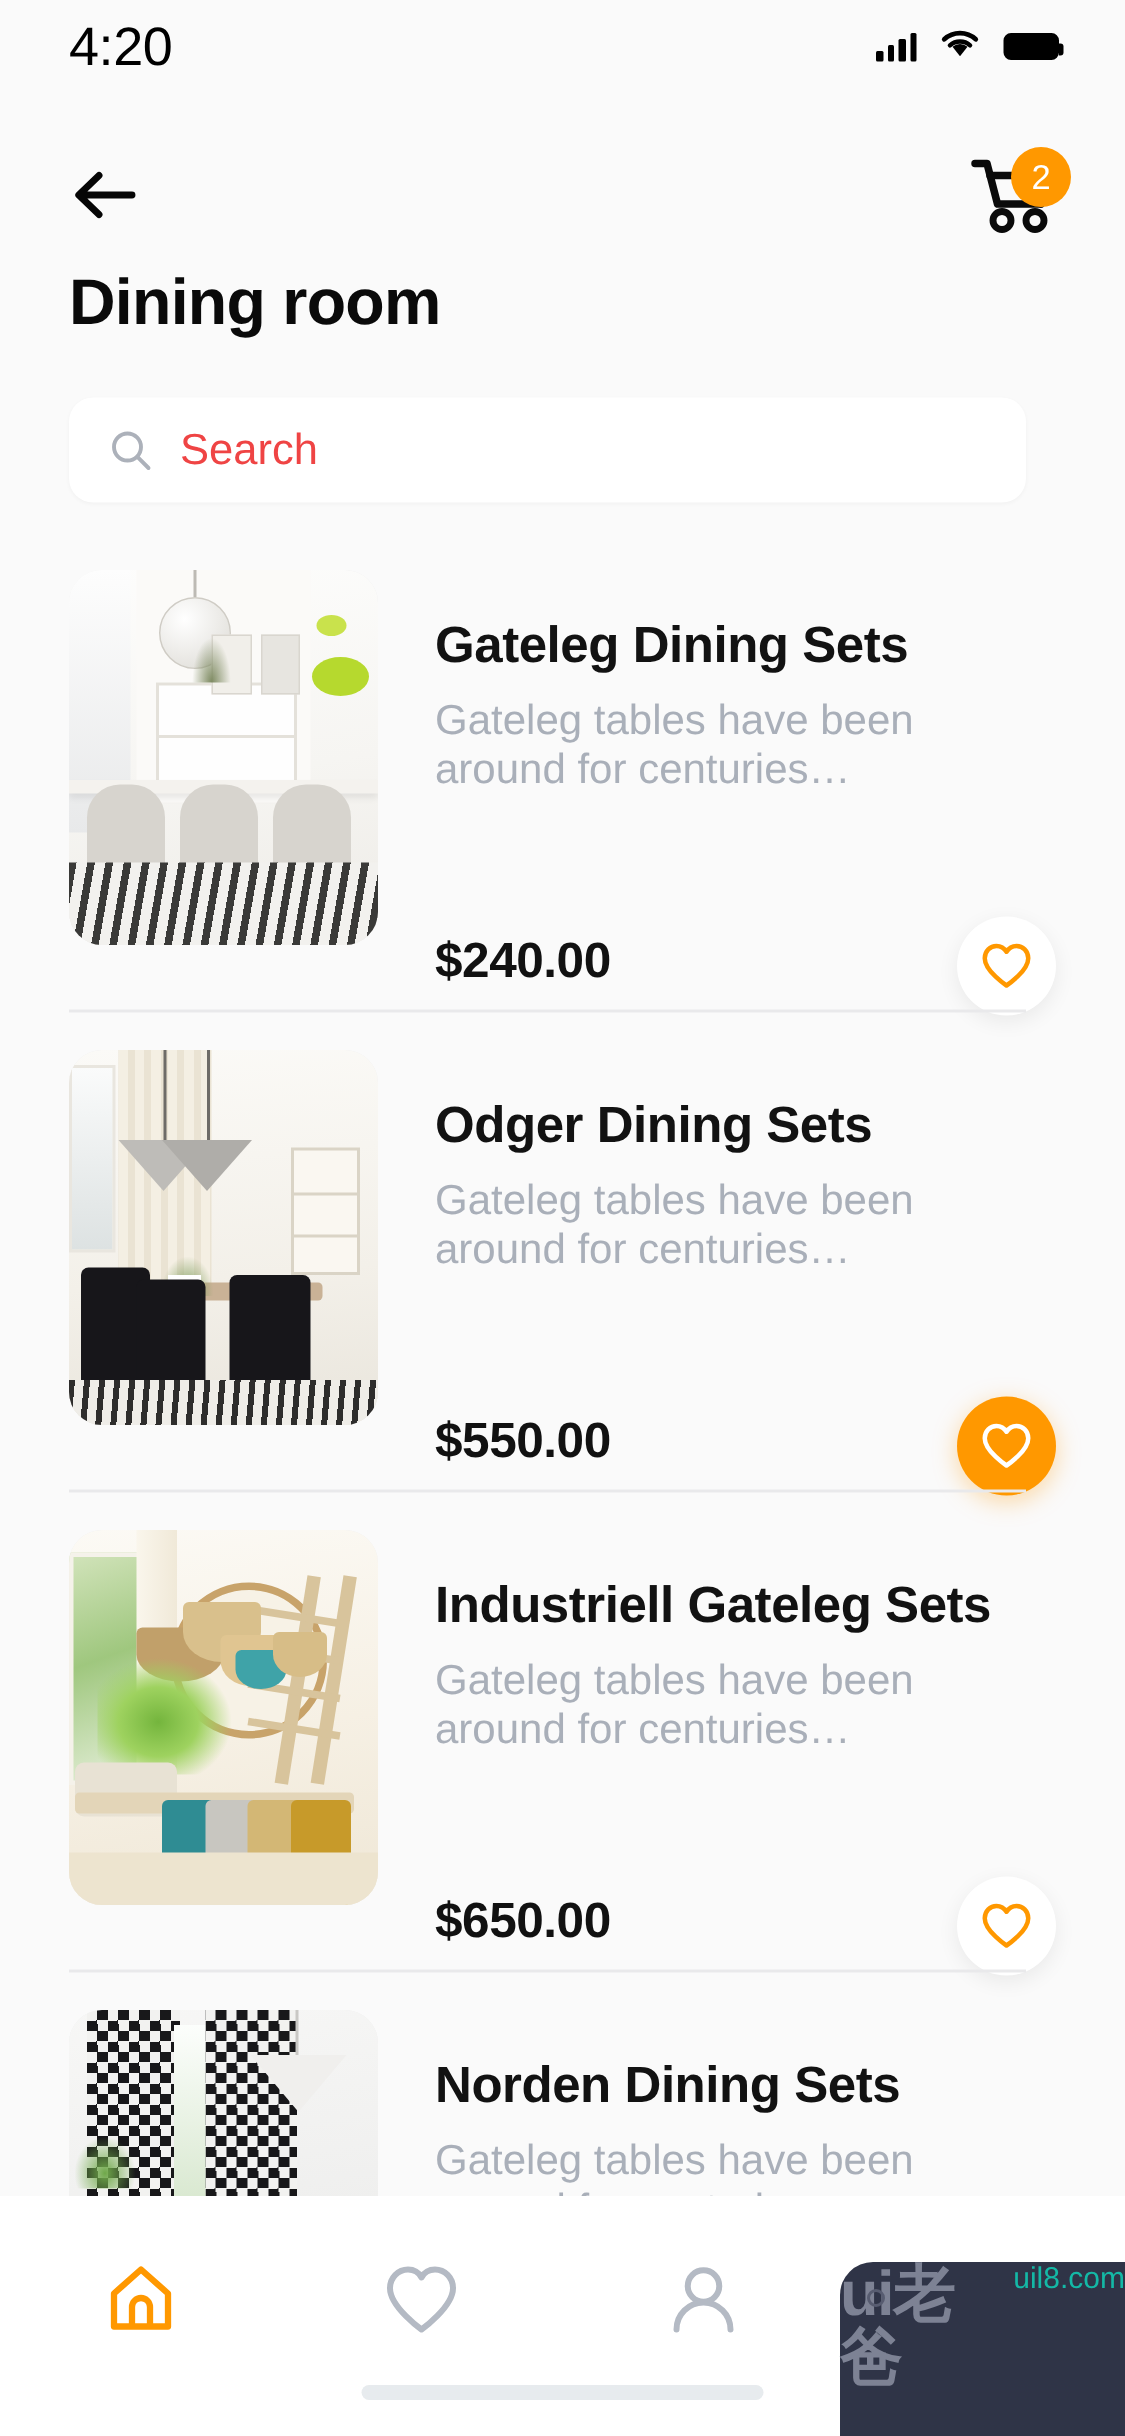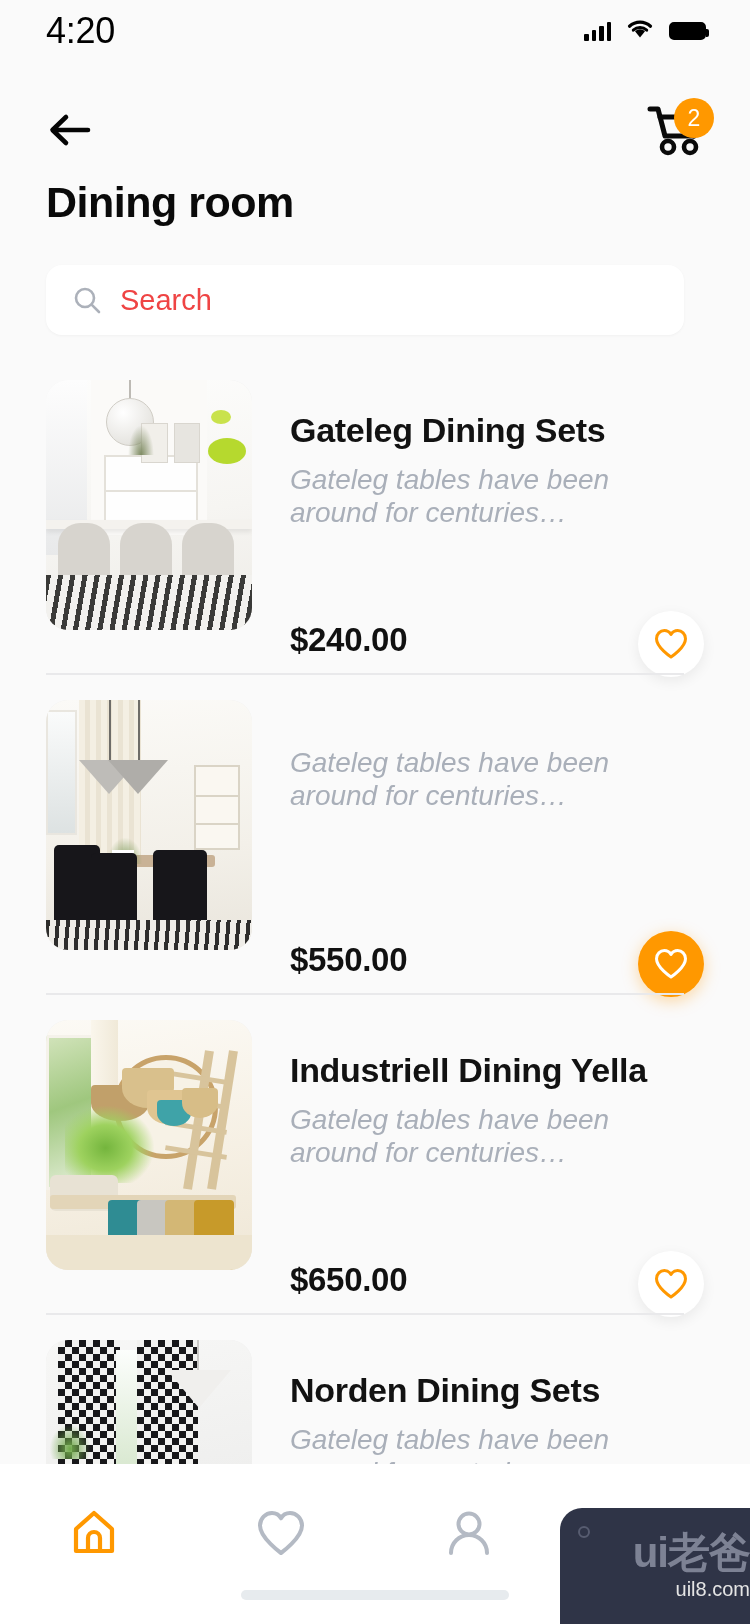--- a/index.html
+++ b/index.html
@@ -108,21 +108,21 @@
     flex:1; padding-left:38px; padding-top:32px;
     position:relative;
   }
   .p-title {
     font-size:34px; font-weight:bold; color:#121212;
     letter-spacing:-0.3px; line-height:1.1;
   }
   .p-desc {
     margin-top:14px;
     font-size:28px; color:#A9AFB9; font-weight:400;
-    line-height:1.18; max-width:345px;font-style:italic;
+    line-height:1.18; max-width:345px;
   }
   .p-price {
     position:absolute; left:38px; bottom:16px;
     font-size:33px; font-weight:bold; color:#111;
     letter-spacing:-0.3px;
   }
 
   .fav {
     position:absolute; right:0; bottom:-2px;
     width:66px; height:66px; border-radius:50%;
@@ -157,34 +157,34 @@
     width:268px; height:10px; border-radius:6px;
     background:#E7EBEE;
   }
 
   
   .watermark {
     position:absolute; right:0; bottom:0;
     width:190px; height:116px;
     background:#2F3447; border-radius:22px 0 0 0;
     z-index:10;
-    display:flex; flex-direction:column;
-    align-items:flex-end; justify-content:center;
+    display:flex; flex-direction:row;
+    align-items:flex-start; justify-content:center;
     gap:4px;
   }
   .wm-dot {
     position:absolute; top:18px; left:18px;
     width:12px; height:12px; border-radius:50%;
     border:2px solid #575C70;
   }
   .wm-main {
     font-size:42px; font-weight:bold; color:#7D8294;
     letter-spacing:-1px; line-height:1;
   }
-  .wm-sub { font-size:20px; color:#e5e5e5; }
+  .wm-sub { font-size:20px; color:#14b8a6; }
 
   
   .sc1 { background:linear-gradient(170deg,#FDFDFC 0%,#F6F5F2 55%,#EDEBE6 100%); }
   .sc1 .wall{position:absolute;left:22%;top:0;width:56%;height:62%;background:#FBFAF8;}
   .sc1 .lamp{position:absolute;left:29%;top:7%;width:48px;height:48px;border-radius:50%;
     background:radial-gradient(circle at 35% 30%,#fff,#DCDAD4);border:1px solid #CFCCC5;}
   .sc1 .lampcord{position:absolute;left:calc(29% + 23px);top:0;width:2px;height:7%;background:#BDBAB4;}
   .sc1 .cab{position:absolute;left:28%;top:30%;width:46%;height:28%;background:#FEFEFE;
     border:2px solid #E4E1DA;}
   .sc1 .cabline{position:absolute;left:28%;top:44%;width:46%;height:2px;background:#E4E1DA;}
@@ -380,20 +380,21 @@
             <div class="leg l2"></div>
           <div class="potplant"></div>
             <div class="pot"></div>
           <div class="chair ch1"></div>
             <div class="chair ch2"></div>
             <div class="chair ch3"></div>
           <div class="rug"></div>
         </div>
       </div>
       <div class="info">
+        <div class="p-title">Odger Dining Sets</div>
         <div class="p-desc">Gateleg tables have been around for centuries…</div>
         <div class="p-price">$550.00</div>
         <div class="fav active">
           <svg width="34" height="32" viewBox="0 0 34 32">
             <path d="M17 29 C17 29 2.5 19.5 2.5 10.8 C2.5 6 6.2 2.6 10.3 2.6 C13.1 2.6 15.6 4.2 17 6.5 C18.4 4.2 20.9 2.6 23.7 2.6 C27.8 2.6 31.5 6 31.5 10.8 C31.5 19.5 17 29 17 29 Z" stroke="#FFFFFF" stroke-width="3" fill="none" stroke-linejoin="round"></path>
           </svg>
         </div>
       </div>
       <div class="divider"></div>
     </div>
@@ -420,21 +421,21 @@
           <div class="cush"></div>
           <div class="table"></div>
           <div class="chair ch1"></div>
             <div class="chair ch2"></div>
           <div class="chair ch3"></div>
             <div class="chair ch4"></div>
           <div class="rug"></div>
         </div>
       </div>
       <div class="info">
-        <div class="p-title">Industriell Dining Yella</div>
+        <div class="p-title">Industriell Gateleg Sets</div>
         <div class="p-desc">Gateleg tables have been around for centuries…</div>
         <div class="p-price">$650.00</div>
         <div class="fav">
           <svg width="34" height="32" viewBox="0 0 34 32">
             <path d="M17 29 C17 29 2.5 19.5 2.5 10.8 C2.5 6 6.2 2.6 10.3 2.6 C13.1 2.6 15.6 4.2 17 6.5 C18.4 4.2 20.9 2.6 23.7 2.6 C27.8 2.6 31.5 6 31.5 10.8 C31.5 19.5 17 29 17 29 Z" stroke="#FF9800" stroke-width="3" fill="none" stroke-linejoin="round"></path>
           </svg>
         </div>
       </div>
       <div class="divider"></div>
     </div>

